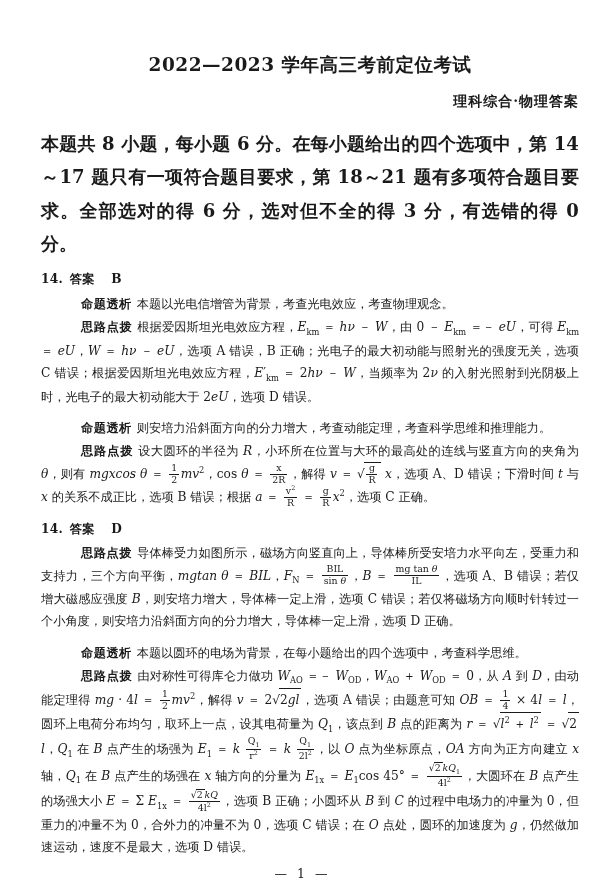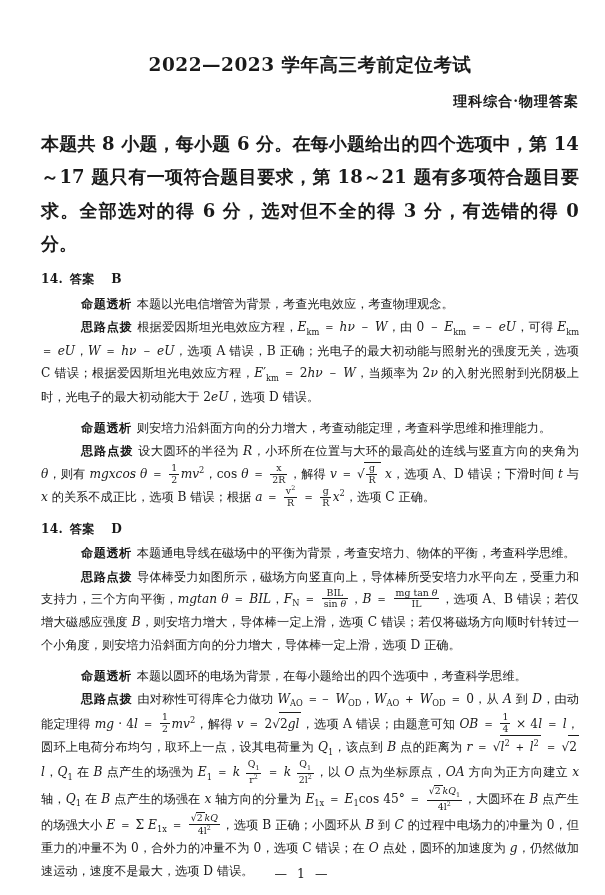--- a/index.html
+++ b/index.html
@@ -141,23 +141,20 @@
     </div>
   </div>
 
   <div class="qblock">
     <div class="ansline">
       <span class="num">14.</span>
       <span class="lbl">答案</span>
       <span class="val">D</span>
     </div>
     <div class="row">
-      <span class="tag">命题透析</span><span class="body-text">本题通电导线在磁场中的平衡为背景，考查安培力、物体的平衡，考查科学思维。</span>
-    </div>
-    <div class="row">
       <span class="tag">思路点拨</span><span class="body-text">导体棒受力如图所示，磁场方向竖直向上，导体棒所受安培力水平向左，受重力和支持力，三个方向平衡，<span class="it">mgtan θ</span> ＝ <span class="it">BIL</span>，<span class="it">F</span><sub>N</sub> ＝ <span class="frac"><span class="n">BIL</span><span class="d">sin <span class="it">θ</span></span></span>，<span class="it">B</span> ＝ <span class="frac"><span class="n">mg tan <span class="it">θ</span></span><span class="d">IL</span></span>，选项 A、B 错误；若仅增大磁感应强度 <span class="it">B</span>，则安培力增大，导体棒一定上滑，选项 C 错误；若仅将磁场方向顺时针转过一个小角度，则安培力沿斜面方向的分力增大，导体棒一定上滑，选项 D 正确。</span>
     </div>
   </div>
 
   <div class="qblock">
     <div class="row">
       <span class="tag">命题透析</span><span class="body-text">本题以圆环的电场为背景，在每小题给出的四个选项中，考查科学思维。</span>
     </div>
     <div class="row">
       <span class="tag">思路点拨</span><span class="body-text">由对称性可得库仑力做功 <span class="it">W</span><sub>AO</sub> ＝－ <span class="it">W</span><sub>OD</sub>，<span class="it">W</span><sub>AO</sub> ＋ <span class="it">W</span><sub>OD</sub> ＝ 0，从 <span class="it">A</span> 到 <span class="it">D</span>，由动能定理得 <span class="it">mg</span> · 4<span class="it">l</span> ＝ <span class="frac"><span class="n">1</span><span class="d">2</span></span><span class="it">mv</span><sup>2</sup>，解得 <span class="it">v</span> ＝ 2<span class="rad"></span><span class="sqrt">2<span class="it">gl</span></span>，选项 A 错误；由题意可知 <span class="it">OB</span> ＝ <span class="frac"><span class="n">1</span><span class="d">4</span></span> × 4<span class="it">l</span> ＝ <span class="it">l</span>，圆环上电荷分布均匀，取环上一点，设其电荷量为 <span class="it">Q</span><sub>1</sub>，该点到 <span class="it">B</span> 点的距离为 <span class="it">r</span> ＝ <span class="rad"></span><span class="sqrt"><span class="it">l</span><sup>2</sup> ＋ <span class="it">l</span><sup>2</sup></span> ＝ <span class="rad"></span><span class="sqrt">2</span> <span class="it">l</span>，<span class="it">Q</span><sub>1</sub> 在 <span class="it">B</span> 点产生的场强为 <span class="it">E</span><sub>1</sub> ＝ <span class="it">k</span> <span class="frac"><span class="n">Q<sub>1</sub></span><span class="d">r<sup>2</sup></span></span> ＝ <span class="it">k</span> <span class="frac"><span class="n">Q<sub>1</sub></span><span class="d">2l<sup>2</sup></span></span>，以 <span class="it">O</span> 点为坐标原点，<span class="it">OA</span> 方向为正方向建立 <span class="it">x</span> 轴，<span class="it">Q</span><sub>1</sub> 在 <span class="it">B</span> 点产生的场强在 <span class="it">x</span> 轴方向的分量为 <span class="it">E</span><sub>1x</sub> ＝ <span class="it">E</span><sub>1</sub>cos 45° ＝ <span class="frac"><span class="n"><span class="rad"></span><span class="sqrt">2</span><span class="it">kQ</span><sub>1</sub></span><span class="d">4l<sup>2</sup></span></span>，大圆环在 <span class="it">B</span> 点产生的场强大小 <span class="it">E</span> ＝ Σ <span class="it">E</span><sub>1x</sub> ＝ <span class="frac"><span class="n"><span class="rad"></span><span class="sqrt">2</span><span class="it">kQ</span></span><span class="d">4l<sup>2</sup></span></span>，选项 B 正确；小圆环从 <span class="it">B</span> 到 <span class="it">C</span> 的过程中电场力的冲量为 0，但重力的冲量不为 0，合外力的冲量不为 0，选项 C 错误；在 <span class="it">O</span> 点处，圆环的加速度为 <span class="it">g</span>，仍然做加速运动，速度不是最大，选项 D 错误。</span>

